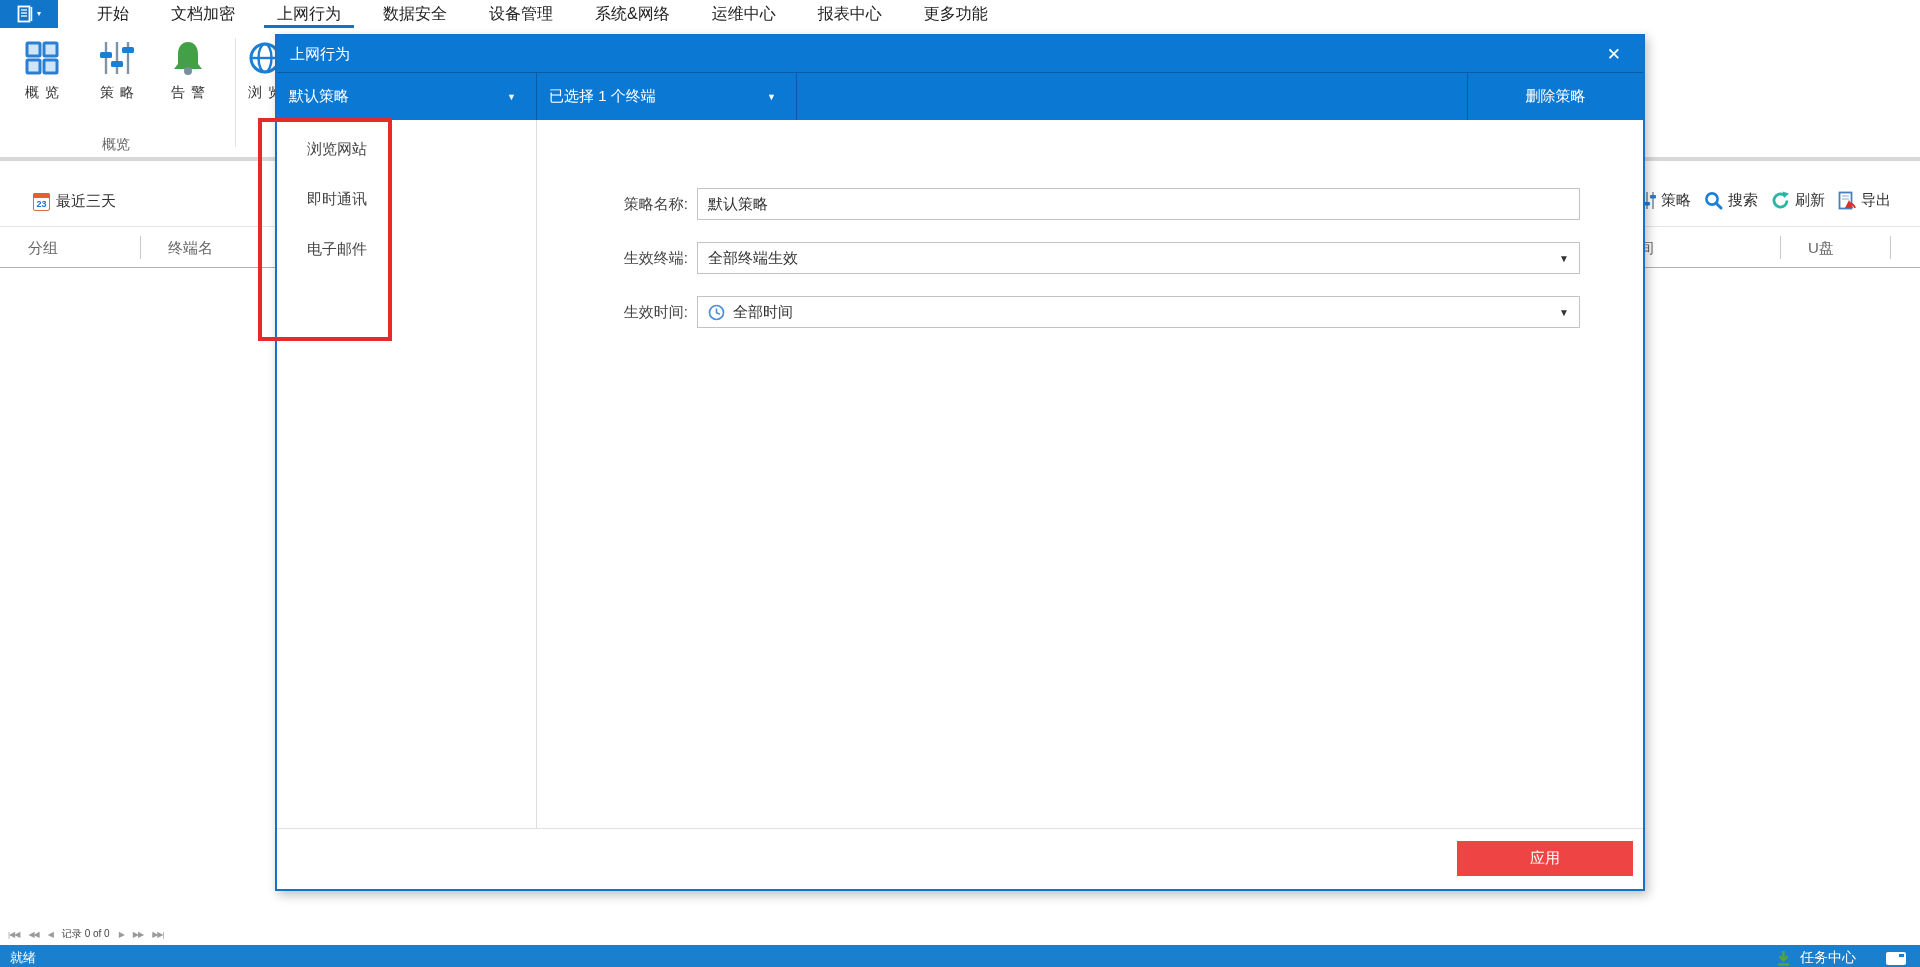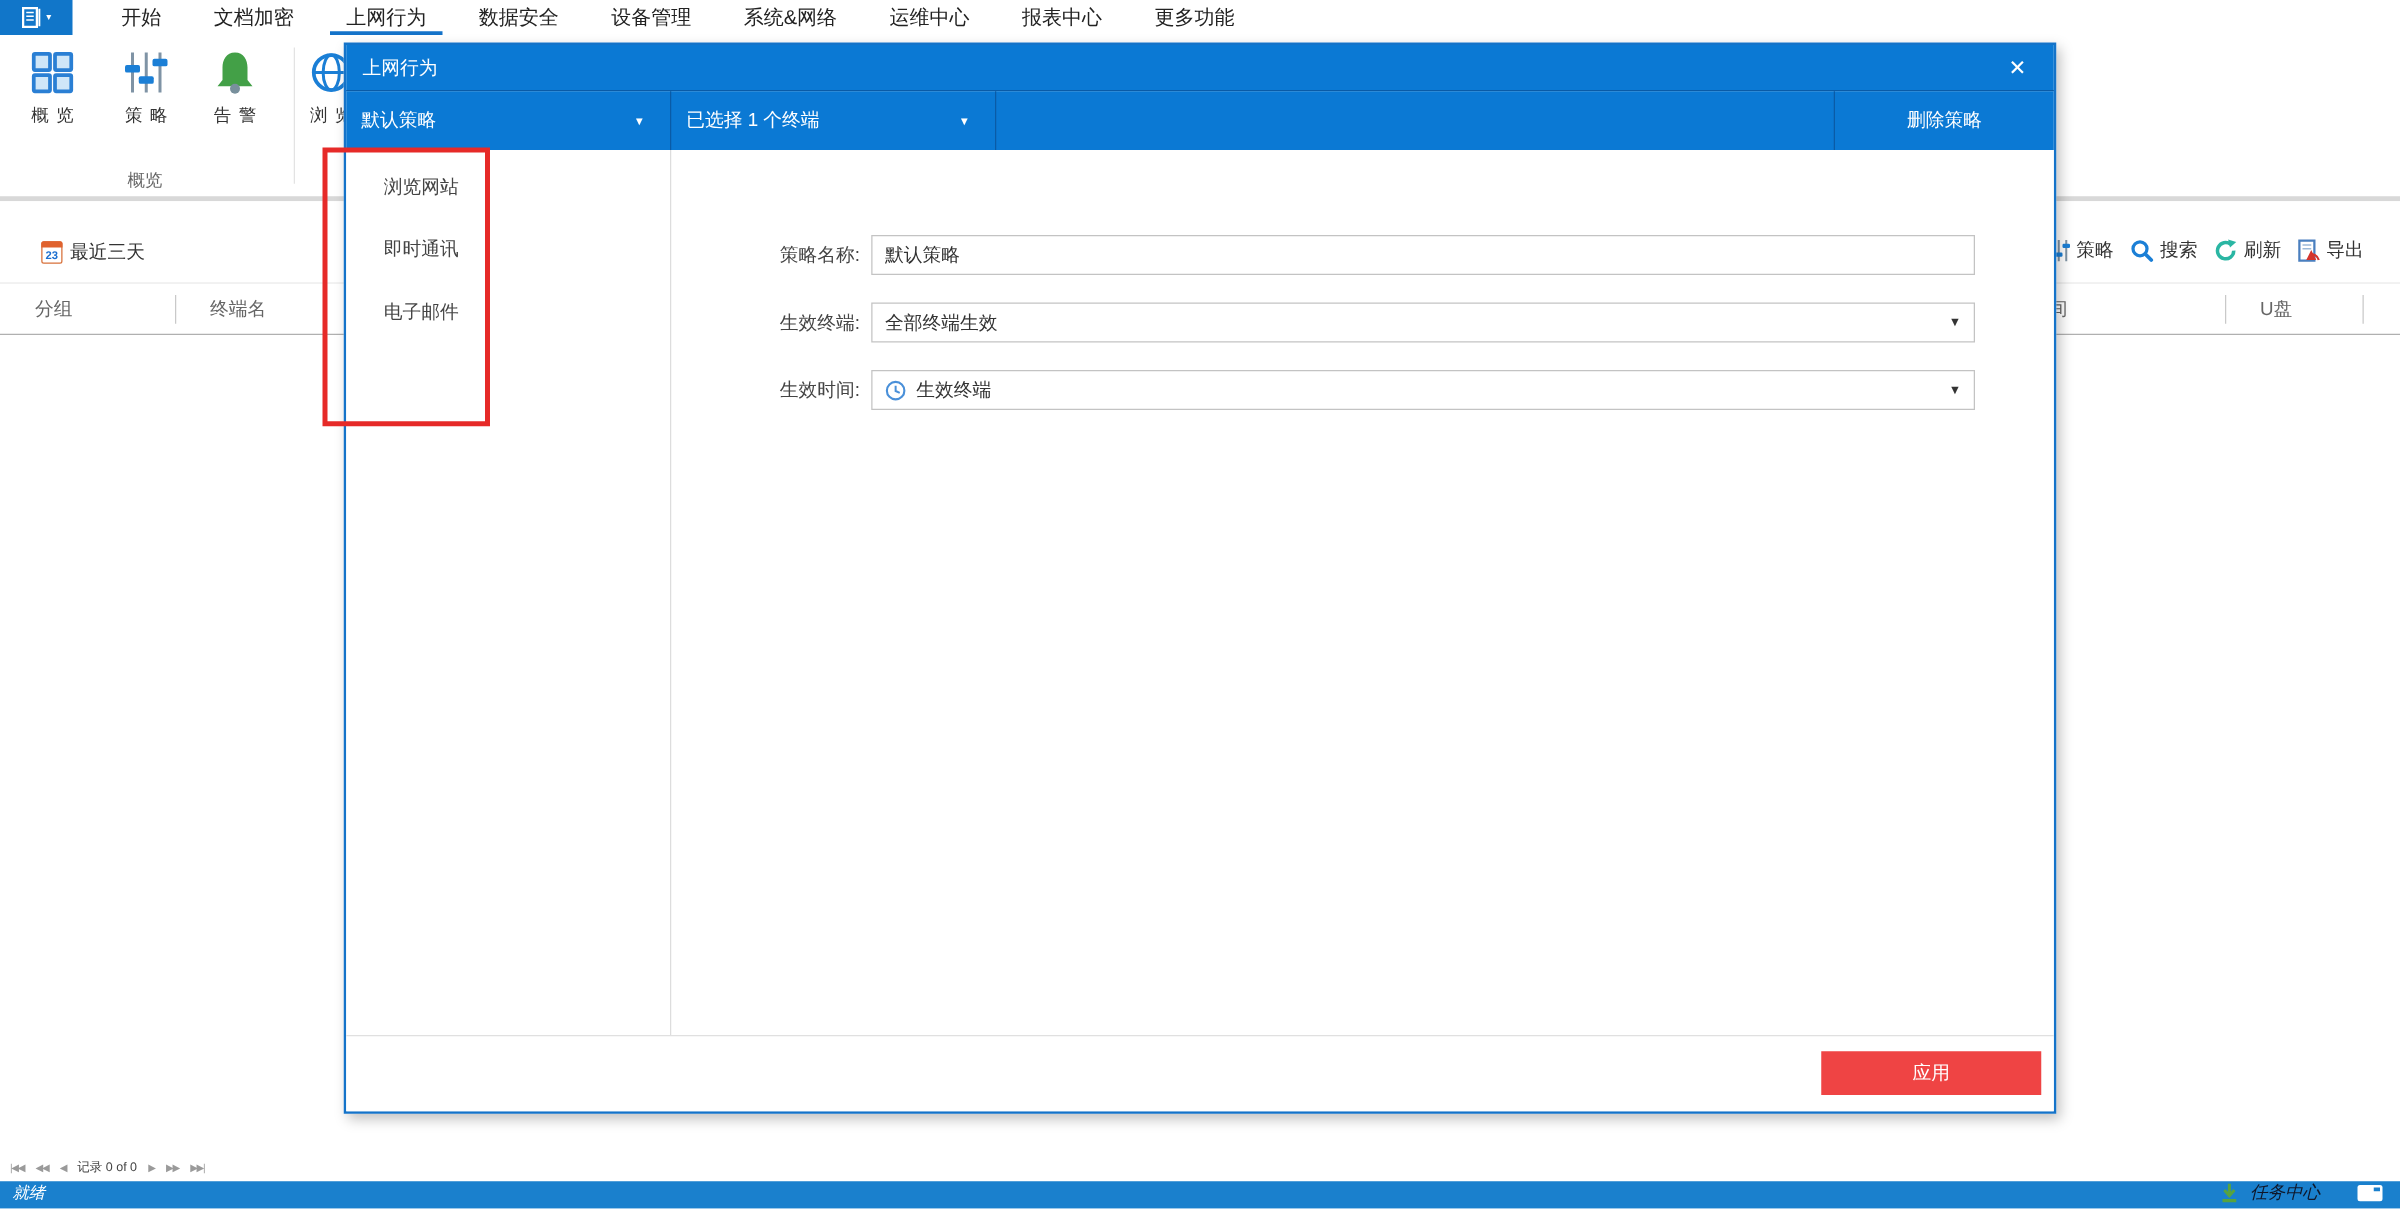--- a/index.html
+++ b/index.html
@@ -40,24 +40,24 @@
   .th-cell { position:absolute; top:0; height:41px; line-height:41px; font-size:15px; color:#666;margin-left:20px; }
   .th-div { position:absolute; top:9px; height:23px; width:1px; background:#c9c9c9; }
   .table-body { position:absolute; left:0; top:268px; width:100%; height:654px; background:#fff; }
 
   
   .pager { position:absolute; left:8px; top:924px; height:20px; display:flex; align-items:center; gap:9px; color:#888; }
   .pg-ic { font-size:8px; letter-spacing:-1px; cursor:pointer; color:#9a9a9a; }
   .pg-text { font-size:10px; color:#444; }
 
   
-  .statusbar { position:absolute; left:0; top:945px; width:100%; height:22px; background:#1a80cd; display:flex; align-items:flex-start;font-style:italic; }
+  .statusbar { position:absolute; left:0; top:945px; width:100%; height:22px; background:#1a80cd; display:flex; align-items:flex-end; }
   .status-left { margin-left:10px; font-size:13px; color:#fff; }
   .status-right { margin-left:auto; margin-right:14px; display:flex; align-items:center; gap:8px; }
-  .task-label { font-size:14px; color:#0f172a; cursor:pointer; }
+  .task-label { font-size:14px; color:#ffffff; cursor:pointer; }
   .monitor { width:20px; height:13px; background:#fff; border-radius:2px; margin-left:22px; position:relative; cursor:pointer; }
   .monitor::after { content:""; position:absolute; right:2px; top:2px; width:5px; height:3px; background:#1a80cd; }
 
   
   .modal { position:absolute; left:275px; top:34px; width:1370px; height:857px; background:#fff;
            border:2px solid #1473c9; z-index:10; box-shadow:3px 4px 10px rgba(0,0,0,.25); }
   .modal-titlebar { height:37px; background:#0b79d4; border-bottom:1px solid #0a5ba6; display:flex; align-items:center; }
   .modal-title { margin-left:13px; font-size:15px; color:#fff; }
   .modal-close { margin-left:auto; margin-right:22px; color:#fff; font-size:17px; cursor:pointer; line-height:1; }
   .modal-toolbar { height:47px; background:#0b79d4; display:flex; align-items:stretch; }
@@ -310,21 +310,21 @@
         </div>
         <div class="form-row">
           <span class="form-label">生效时间:</span>
           <div class="form-field form-select">
             <span class="clock-wrap">
               <svg width="17" height="17" viewBox="0 0 17 17">
                   <circle cx="8.5" cy="8.5" r="7" fill="none" stroke="#4a90d9" stroke-width="1.7"></circle>
                   <path d="M8.5 4.5 V8.8 L11.8 10.3" fill="none" stroke="#4a90d9" stroke-width="1.6"></path>
                 </svg>
             </span>
-            <span class="sel-text">生效终端</span>
+            <span class="sel-text">全部时间</span>
             <span class="sel-caret">▼</span>
           </div>
         </div>
       </div>
     </div>
 
     <div class="modal-footer">
       <button class="apply-btn">应用</button>
     </div>
   </div>

